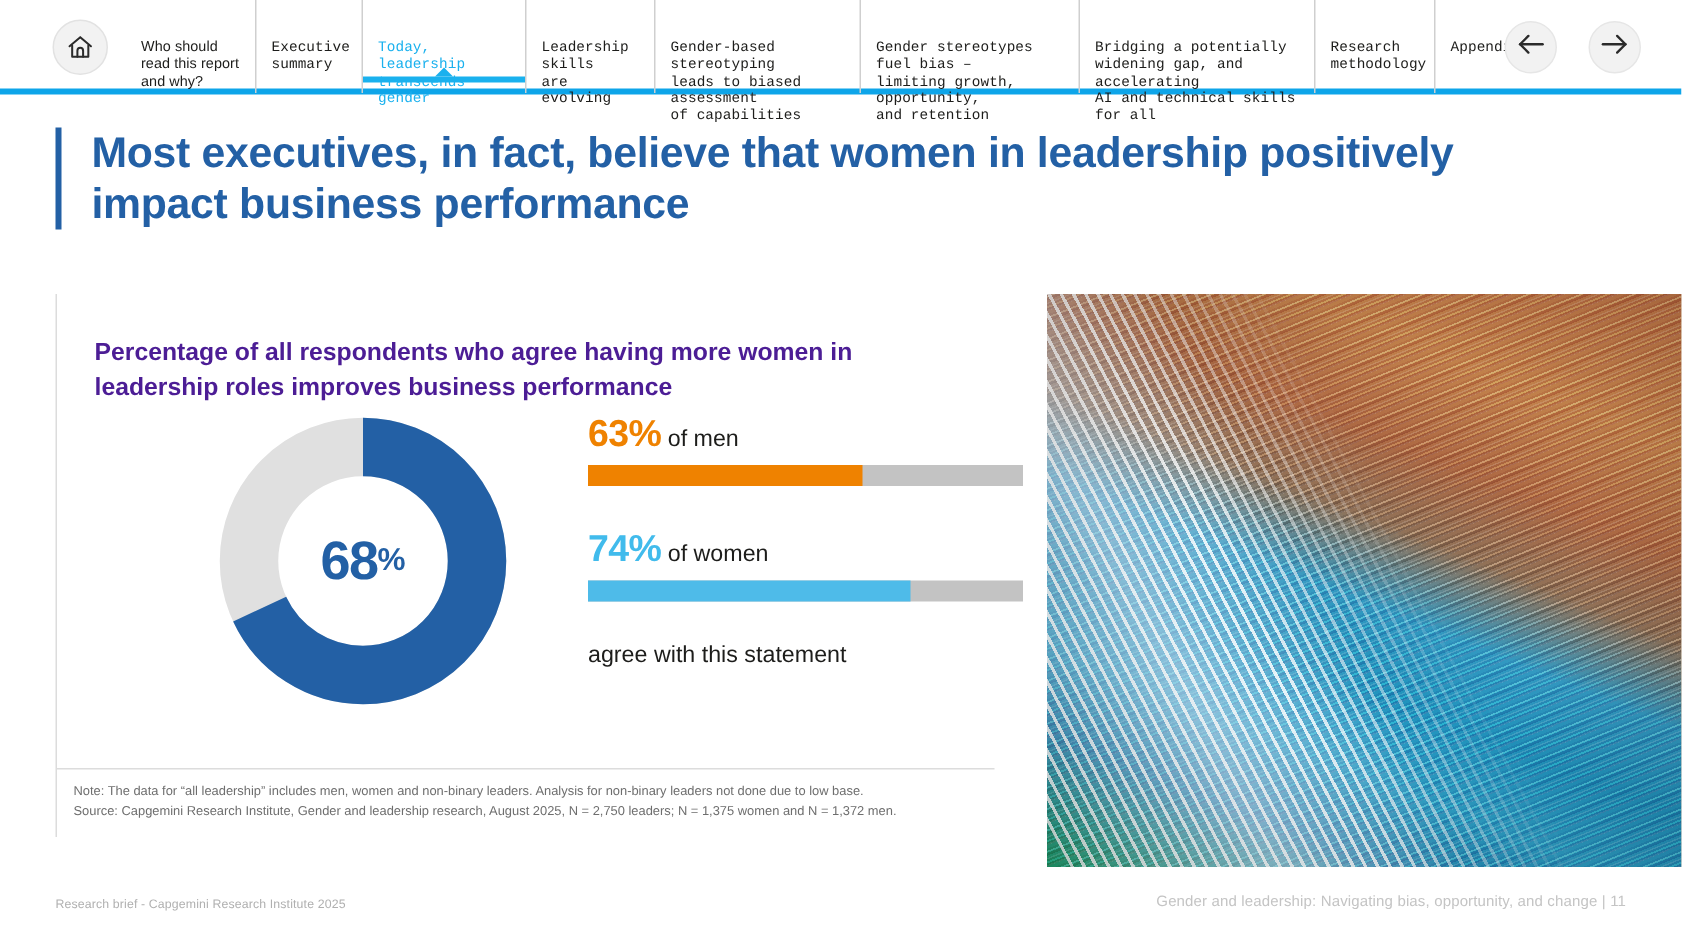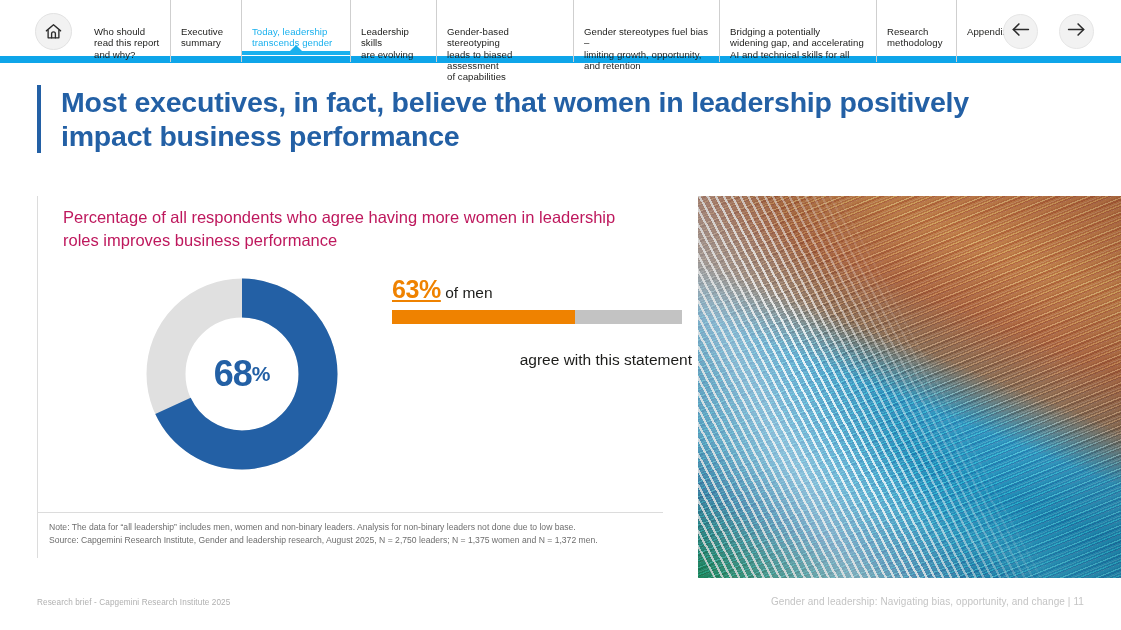--- a/index.html
+++ b/index.html
@@ -8,21 +8,21 @@
     background: #ffffff;
     font-family: "Liberation Sans", sans-serif;
     overflow: hidden;
   }
   #page { position: relative; width: 1121px; height: 630px; background:#fff; }
 
   
   .topnav {
     position: absolute; left: 0; top: 0; width: 1121px; height: 63px;
     background: #ffffff;
-    border-bottom: 7px solid #0ea5e9;
+    border-bottom: 4px solid #0ea5e9;
     display: flex; align-items: flex-start;
   }
   .home-btn {
     position: absolute; left: 35px; top: 13px;
     width: 37px; height: 37px; border-radius: 50%;
     background: #f2f2f2; border: 1px solid #e2e2e2;
     display: flex; align-items: center; justify-content: center;
     cursor: pointer;
   }
   .home-btn svg { display:block; }
@@ -34,21 +34,21 @@
   .nav-item {
     position: relative;
     padding: 15px 10px 0 10px;
     font-size: 9.6px; line-height: 11.2px;
     color: #1d1d1b; letter-spacing: 0.05px;
     height: 62px;
     display: block;
     cursor: pointer;
     white-space: pre-line;
   }
-  .nav-item + .nav-item { border-left: 1px solid #cfcfcf; }
+  .nav-item + .nav-item { border-left: 1px solid #cfcfcf; font-family: Liberation Mono, monospace; }
   .nav-item.active { color: #1ab1ee; }
   .nav-underline {
     position: absolute; left: 0; right: 0; bottom: 7px; height: 4px;
     background: #1ab1ee;
   }
   .nav-notch {
     position: absolute; left: 50%; bottom: 11px;
     margin-left: -6px;
     width: 0; height: 0;
     border-left: 6px solid transparent;
@@ -76,53 +76,53 @@
   }
 
   
   .panel {
     position: absolute; left: 37px; top: 196px;
     width: 625px; height: 362px;
     border-left: 1px solid #dcdcdc;
     padding-left: 25px;
   }
   .panel-heading {
-    margin-top: 10px;
-    font-size: 16.5px; line-height: 23px; font-weight: normal;
-    color: #be185d; width: 570px;
+    margin-top: 28px;
+    font-size: 16.5px; line-height: 23px; font-weight: bold;
+    color: #4c1d95; width: 570px;
   }
 
   .viz { position: absolute; left: 25px; top: 78px; width: 600px; height: 215px; }
 
   
   .donut { position: absolute; left: 83px; top: 4px; width: 192px; height: 192px; }
   .donut svg { display:block; }
   .donut-label {
     position: absolute; left: 0; top: 0; width: 192px; height: 192px;
     display: flex; align-items: center; justify-content: center;
     font-size: 36px; font-weight: bold; color: #2360a5;
     letter-spacing: -1px;
   }
   .donut-label .pct { font-size: 21px; font-weight: bold; vertical-align: 6px; letter-spacing:0; }
 
   
   .bars { position: absolute; left: 329px; top: 0; width: 300px; }
   .bar-group { margin-bottom: 27px; }
   .bar-caption { font-size: 15.5px; color: #1d1d1b; line-height: 30px; white-space: nowrap; }
   .bar-caption .big { font-size: 25px; font-weight: bold; letter-spacing: -0.4px; }
-  .bar-caption .big.orange { color: #ef8200; text-decoration: underline; }
+  .bar-caption .big.orange { color: #ef8200; }
   .bar-caption .big.blue { color: #41bbec; }
   .bar-track {
     margin-top: 2px;
     width: 290px; height: 14px; background: #c3c3c3; position: relative;
   }
   .bar-fill { position: absolute; left: 0; top: 0; height: 14px; }
   .bar-fill.orange { background: #ef8200; }
   .bar-fill.blue { background: #4ebbe9; }
-  .agree-text { font-size: 15.5px; color: #1d1d1b; margin-top: 8px; text-align: right; }
+  .agree-text { font-size: 15.5px; color: #1d1d1b; margin-top: 8px; }
 
   
   .note-sep {
     position: absolute; left: 0; top: 316px; width: 625px; height: 1px; background: #dcdcdc;
   }
   .note {
     position: absolute; left: 11px; top: 325px; width: 615px;
     font-size: 8.6px; line-height: 12.6px; color: #6e6e6e;
   }
 
@@ -332,20 +332,28 @@
 
         <div class="bar-group">
           <div class="bar-caption">
             <span class="big orange">63%</span><span> of men</span>
           </div>
           <div class="bar-track" style="background: rgb(195, 195, 195);">
             <div class="bar-fill orange" id="bar-men" style="width: 63%; background: rgb(239, 130, 0);"></div>
           </div>
         </div>
 
+        <div class="bar-group">
+          <div class="bar-caption">
+            <span class="big blue">74%</span><span> of women</span>
+          </div>
+          <div class="bar-track" style="background: rgb(195, 195, 195);">
+            <div class="bar-fill blue" id="bar-women" style="width: 74%; background: rgb(78, 187, 233);"></div>
+          </div>
+        </div>
 
         <div class="agree-text">agree with this statement</div>
       </div>
     </div>
 
     <div class="note-sep"></div>
     <div class="note">
       <div>Note: The  data for “all leadership” includes men, women and non-binary leaders. Analysis for non-binary leaders not done due to low base.</div>
       <div>Source: Capgemini Research Institute, Gender and leadership research, August 2025, N = 2,750 leaders; N = 1,375 women and N = 1,372 men.</div>
     </div>

